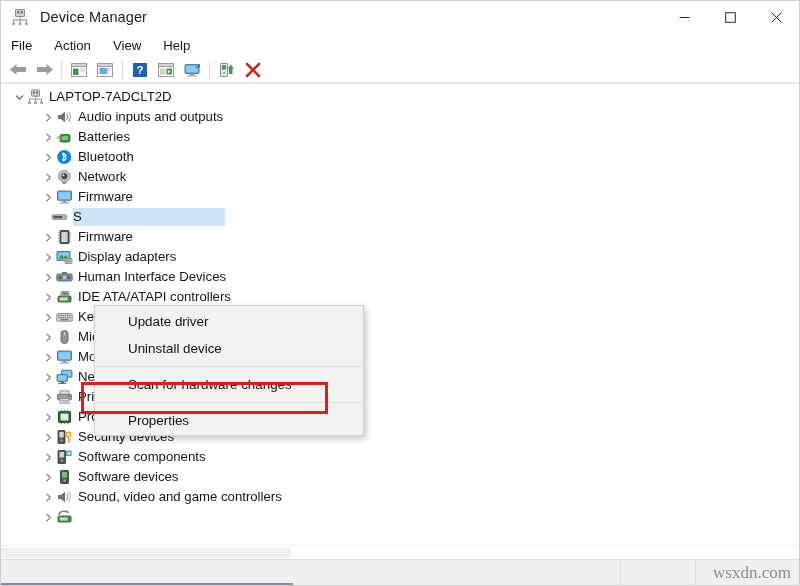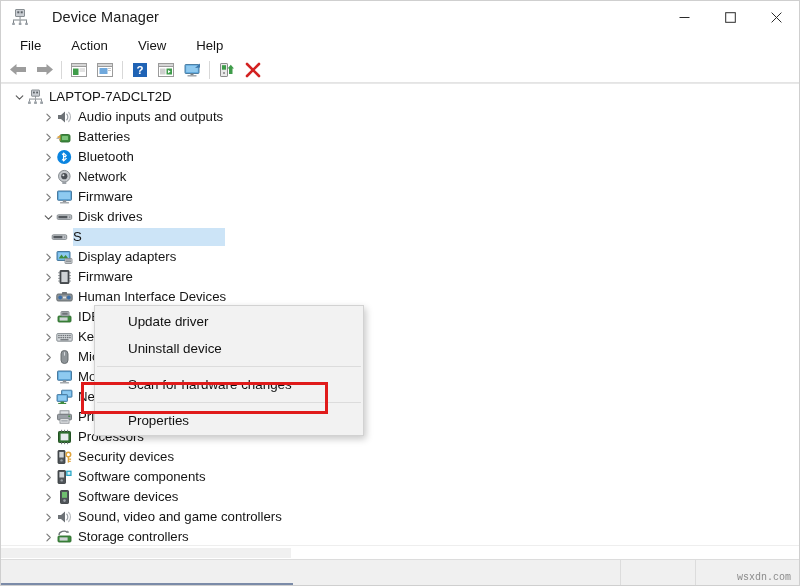--- a/index.html
+++ b/index.html
@@ -24,21 +24,21 @@
     display: flex;
     align-items: center;
     background: #ffffff;
     flex: 0 0 32px;
     position: relative;
   }
   #title-left {
     display: flex;
     align-items: center;
     padding-left: 10px;
-    gap: 23px;
+    gap: 11px;
   }
   #app-icon { width: 18px; height: 18px; position: relative; }
   #title-text {
     font-size: 14.5px;
     color: #1b1b1b;
     letter-spacing: 0.1px;
   }
   #win-buttons {
     position: absolute;
     right: 0; top: 0;
@@ -53,23 +53,22 @@
     cursor: default;
   }
   .win-btn svg { display: block; }
 
   
   #menubar {
     height: 24px;
     flex: 0 0 24px;
     display: flex;
     align-items: center;
-    padding-left: 9px;
     background: #ffffff;
-    gap: 8px;
+    gap: 0px;
   }
   .menu-item {
     font-size: 13.2px;
     color: #151515;
     padding: 2px 12px 2px 10px;
     cursor: default;
     white-space: nowrap;
   }
 
   
@@ -204,23 +203,23 @@
   .status-seg {
     height: 100%;
     border-right: 1px solid #dcdcdc;
   }
   #status-seg-1 { width: 620px; }
   #status-seg-2 { width: 75px; }
   #watermark {
     position: absolute;
     right: 8px;
     bottom: 2px;
-    font-size: 10px;
+    font-size: 17px;
     color: #8b8b8b;
-    font-family: Liberation Mono, monospace;
+    font-family: Liberation Serif, serif;
     margin-top: 20px;
   }
   #scroll-accent {
     position: absolute;
     left: 0; bottom: 0;
     width: 292px; height: 2px;
     background: #7b8ba8;
   }
 </style>
 </head>
@@ -460,69 +459,31 @@
             <rect x="2.8" y="3.2" width="11.4" height="6.9" fill="#8ecaf0"></rect>
             <rect x="6.8" y="11.4" width="3.4" height="1.7" fill="#8b9096"></rect>
             <rect x="4" y="13.1" width="9" height="1.5" rx="0.5" fill="#a5aaae"></rect>
           </svg>
         </span>
         <span class="tlabel-wrap">
           <span class="tlabel">Firmware</span>
         </span>
       </div>
 
-      <div class="tnode lvl1">
-        <span class="chev">
-          <svg width="9" height="9" viewBox="0 0 9 9">
-              <path d="M1.2 2.8 L4.5 6.2 L7.8 2.8" fill="none" stroke="#5a5a5a" stroke-width="1.1" stroke-linecap="round" stroke-linejoin="round"></path>
-            </svg>
-        </span>
+
+      <div class="tnode lvl2 selected">
         <span class="ticon">
           <svg width="17" height="16" viewBox="0 0 17 16">
             <rect x="1.2" y="5.8" width="14.5" height="4.6" rx="1.1" fill="#c3c7cb" stroke="#7d8388" stroke-width="0.9"></rect>
             <rect x="2.4" y="6.9" width="9" height="2.4" fill="#53585d"></rect>
             <circle cx="13.6" cy="8.1" r="0.9" fill="#8b9096"></circle>
           </svg>
         </span>
-        <span class="tlabel-wrap">
-          <span class="tlabel">Disk drives</span>
-        </span>
-      </div>
-
-      <div class="tnode lvl2 selected">
-        <span class="ticon">
-          <svg width="17" height="16" viewBox="0 0 17 16">
-            <rect x="1.2" y="5.8" width="14.5" height="4.6" rx="1.1" fill="#c3c7cb" stroke="#7d8388" stroke-width="0.9"></rect>
-            <rect x="2.4" y="6.9" width="9" height="2.4" fill="#53585d"></rect>
-            <circle cx="13.6" cy="8.1" r="0.9" fill="#8b9096"></circle>
-          </svg>
-        </span>
         <span class="tlabel-wrap" style="width:152px;">
           <span class="tlabel">S</span>
-        </span>
-      </div>
-
-      <div class="tnode lvl1">
-        <span class="chev">
-          <svg width="9" height="9" viewBox="0 0 9 9">
-              <path d="M2.9 1.2 L6.3 4.5 L2.9 7.8" fill="none" stroke="#7a7a7a" stroke-width="1.1" stroke-linecap="round" stroke-linejoin="round"></path>
-            </svg>
-        </span>
-        <span class="ticon">
-          <svg width="17" height="16" viewBox="0 0 17 16">
-            <rect x="1" y="2.5" width="13" height="9" rx="0.7" fill="#5aa7dd" stroke="#4a7a9e" stroke-width="1"></rect>
-            <rect x="2.2" y="3.6" width="10.6" height="6.8" fill="#8ecaf0"></rect>
-            <path d="M2.6 9.4 L5.5 5.6 L7.6 8.2 L9.6 6 L12.4 9.4 Z" fill="#3f8c3f"></path>
-            <rect x="9" y="9.5" width="7" height="5" rx="0.6" fill="#d3d7da" stroke="#7d8388" stroke-width="0.8"></rect>
-            <rect x="10" y="10.5" width="5" height="1" fill="#7d8388"></rect>
-            <rect x="10" y="12.2" width="5" height="1" fill="#7d8388"></rect>
-          </svg>
-        </span>
-        <span class="tlabel-wrap">
-          <span class="tlabel">Display adapters</span>
         </span>
       </div>
 
       <div class="tnode lvl1">
         <span class="chev">
           <svg width="9" height="9" viewBox="0 0 9 9">
               <path d="M2.9 1.2 L6.3 4.5 L2.9 7.8" fill="none" stroke="#7a7a7a" stroke-width="1.1" stroke-linecap="round" stroke-linejoin="round"></path>
             </svg>
         </span>
         <span class="ticon">
@@ -534,20 +495,41 @@
             <rect x="2.3" y="8.8" width="1.7" height="1.1" fill="#7d8388"></rect>
             <rect x="2.3" y="11.5" width="1.7" height="1.1" fill="#7d8388"></rect>
             <rect x="13" y="3.2" width="1.7" height="1.1" fill="#7d8388"></rect>
             <rect x="13" y="6" width="1.7" height="1.1" fill="#7d8388"></rect>
             <rect x="13" y="8.8" width="1.7" height="1.1" fill="#7d8388"></rect>
             <rect x="13" y="11.5" width="1.7" height="1.1" fill="#7d8388"></rect>
           </svg>
         </span>
         <span class="tlabel-wrap">
           <span class="tlabel">Firmware</span>
+        </span>
+      </div>
+
+      <div class="tnode lvl1">
+        <span class="chev">
+          <svg width="9" height="9" viewBox="0 0 9 9">
+              <path d="M2.9 1.2 L6.3 4.5 L2.9 7.8" fill="none" stroke="#7a7a7a" stroke-width="1.1" stroke-linecap="round" stroke-linejoin="round"></path>
+            </svg>
+        </span>
+        <span class="ticon">
+          <svg width="17" height="16" viewBox="0 0 17 16">
+            <rect x="1" y="2.5" width="13" height="9" rx="0.7" fill="#5aa7dd" stroke="#4a7a9e" stroke-width="1"></rect>
+            <rect x="2.2" y="3.6" width="10.6" height="6.8" fill="#8ecaf0"></rect>
+            <path d="M2.6 9.4 L5.5 5.6 L7.6 8.2 L9.6 6 L12.4 9.4 Z" fill="#3f8c3f"></path>
+            <rect x="9" y="9.5" width="7" height="5" rx="0.6" fill="#d3d7da" stroke="#7d8388" stroke-width="0.8"></rect>
+            <rect x="10" y="10.5" width="5" height="1" fill="#7d8388"></rect>
+            <rect x="10" y="12.2" width="5" height="1" fill="#7d8388"></rect>
+          </svg>
+        </span>
+        <span class="tlabel-wrap">
+          <span class="tlabel">Display adapters</span>
         </span>
       </div>
 
       <div class="tnode lvl1">
         <span class="chev">
           <svg width="9" height="9" viewBox="0 0 9 9">
               <path d="M2.9 1.2 L6.3 4.5 L2.9 7.8" fill="none" stroke="#7a7a7a" stroke-width="1.1" stroke-linecap="round" stroke-linejoin="round"></path>
             </svg>
         </span>
         <span class="ticon">
@@ -798,23 +780,20 @@
             </svg>
         </span>
         <span class="ticon">
           <svg width="17" height="16" viewBox="0 0 17 16">
             <rect x="2" y="7" width="13" height="6" rx="1" fill="#3f8c3f" stroke="#2c6b2c" stroke-width="0.9"></rect>
             <rect x="3.6" y="8.4" width="8" height="3.2" fill="#cfd3d6"></rect>
             <path d="M3 6 C3 2.5 9 1 11 3.2" fill="none" stroke="#6f7478" stroke-width="1.3"></path>
             <path d="M11.8 1.4 L13.2 3.5 L10.3 4 Z" fill="#6f7478"></path>
           </svg>
         </span>
-        <span class="tlabel-wrap">
-          <span class="tlabel">Storage controllers</span>
-        </span>
       </div>
 
     </div>
 
     <div id="ctxmenu">
       <div class="ctx-item">Update driver</div>
       <div class="ctx-item">Uninstall device</div>
       <div class="ctx-sep"></div>
       <div class="ctx-item">Scan for hardware changes</div>
       <div class="ctx-sep"></div>

